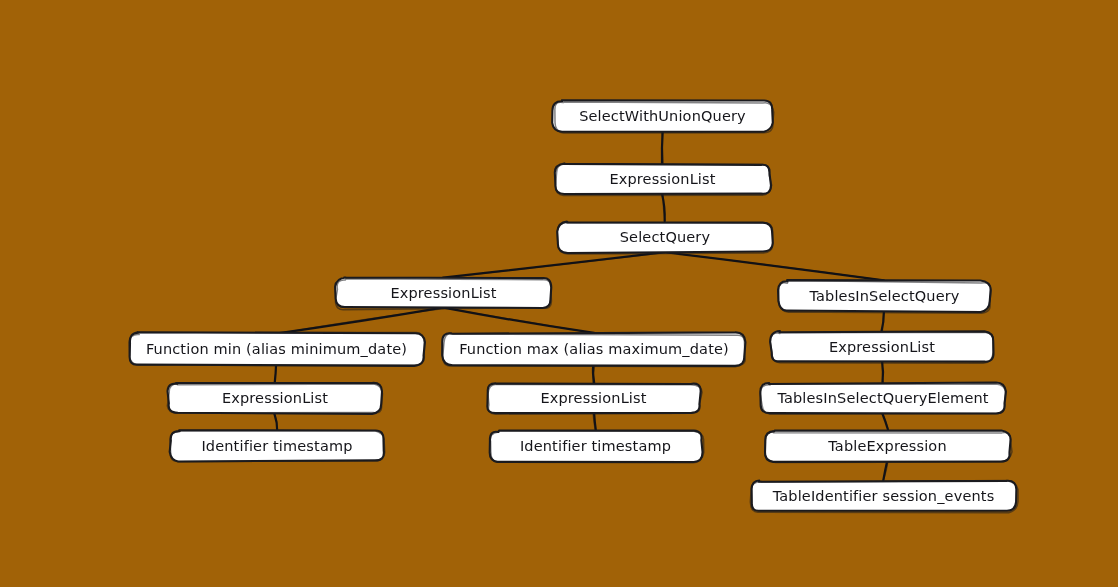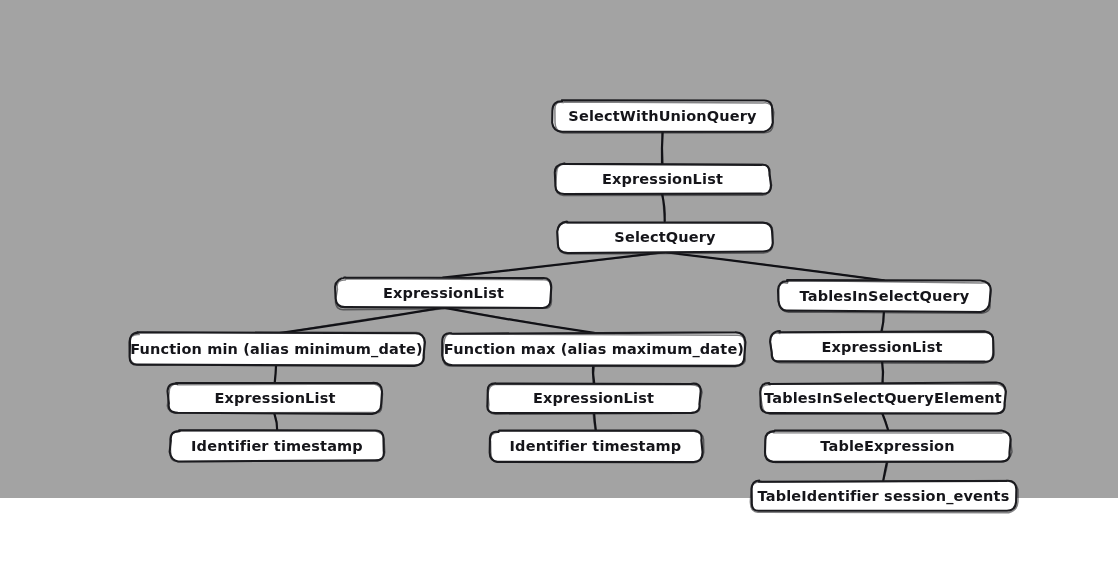--- a/index.html
+++ b/index.html
@@ -10,23 +10,22 @@
   }
   body {
     width: 1118px;
     height: 587px;
     overflow: hidden;
     font-family: "DejaVu Sans", sans-serif;
   }
   #canvas-root {
     position: relative;
     width: 1118px;
-    height: 498px;
-    background: #a3a3a3;
-    font-weight: bold;
+    height: 587px;
+    background: #a16207;
   }
   svg#tree-svg {
     display: block;
     width: 1118px;
     height: 587px;
   }
   .node-box {
     fill: #ffffff;
     stroke: #1b1b1f;
     stroke-width: 2.1;

